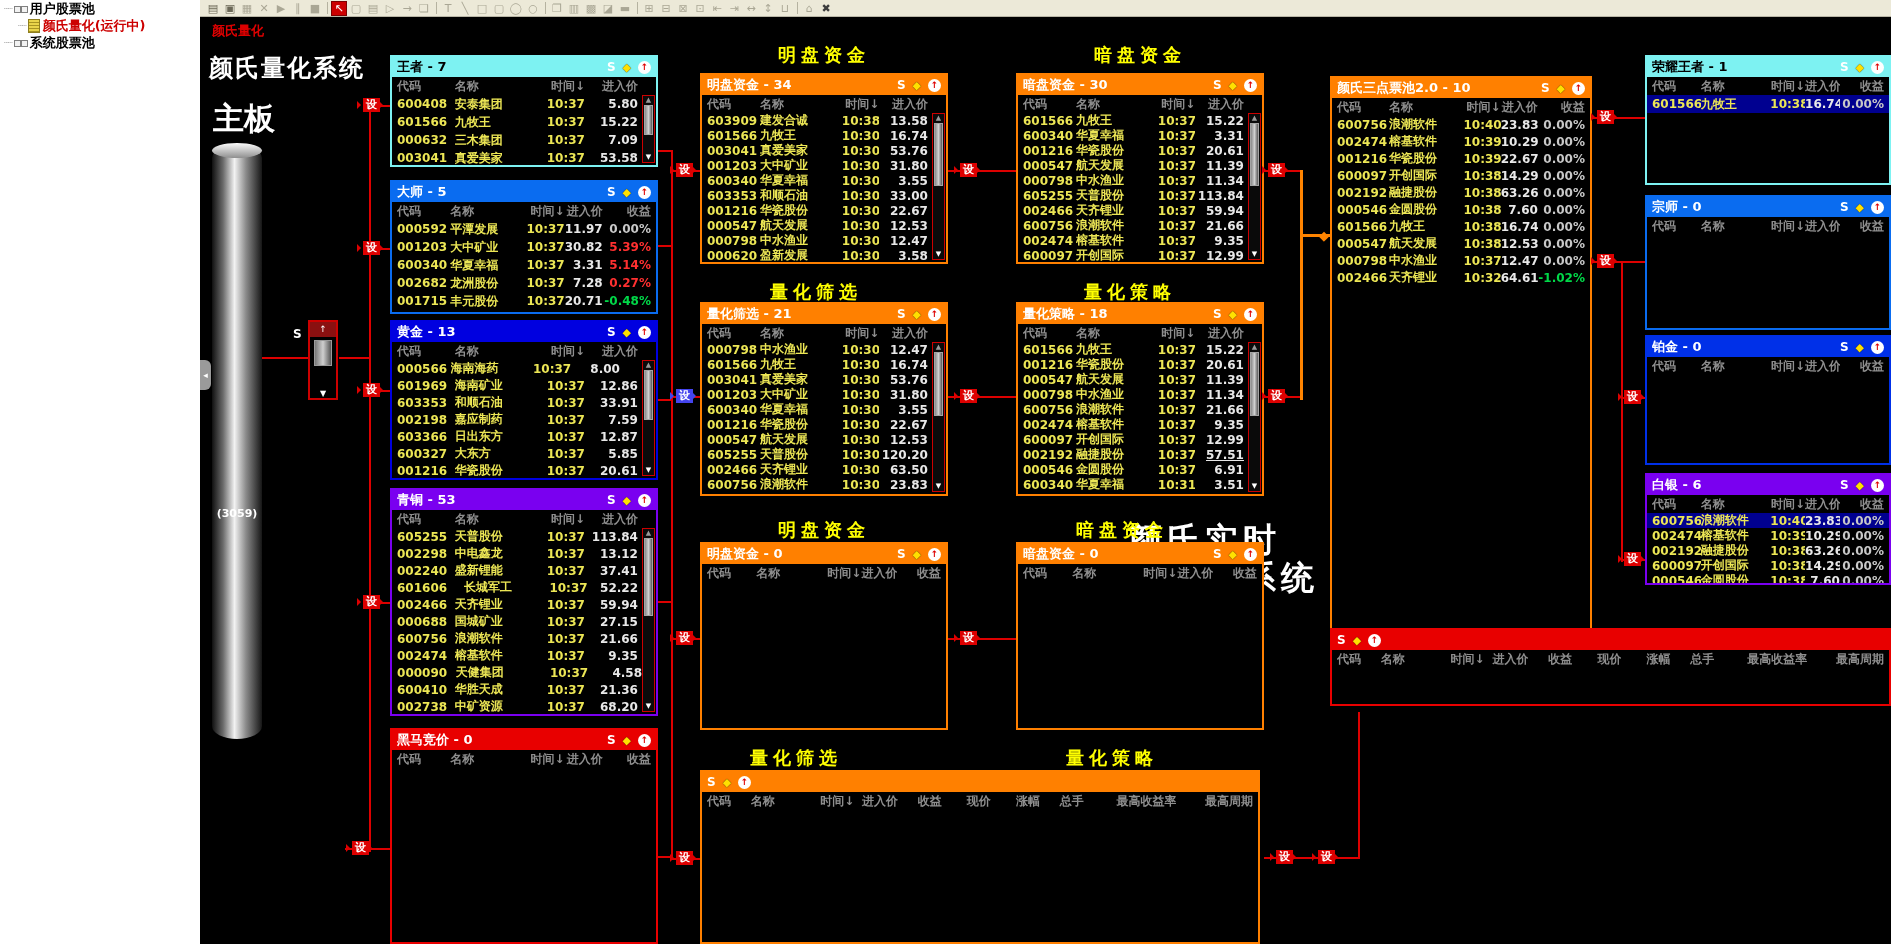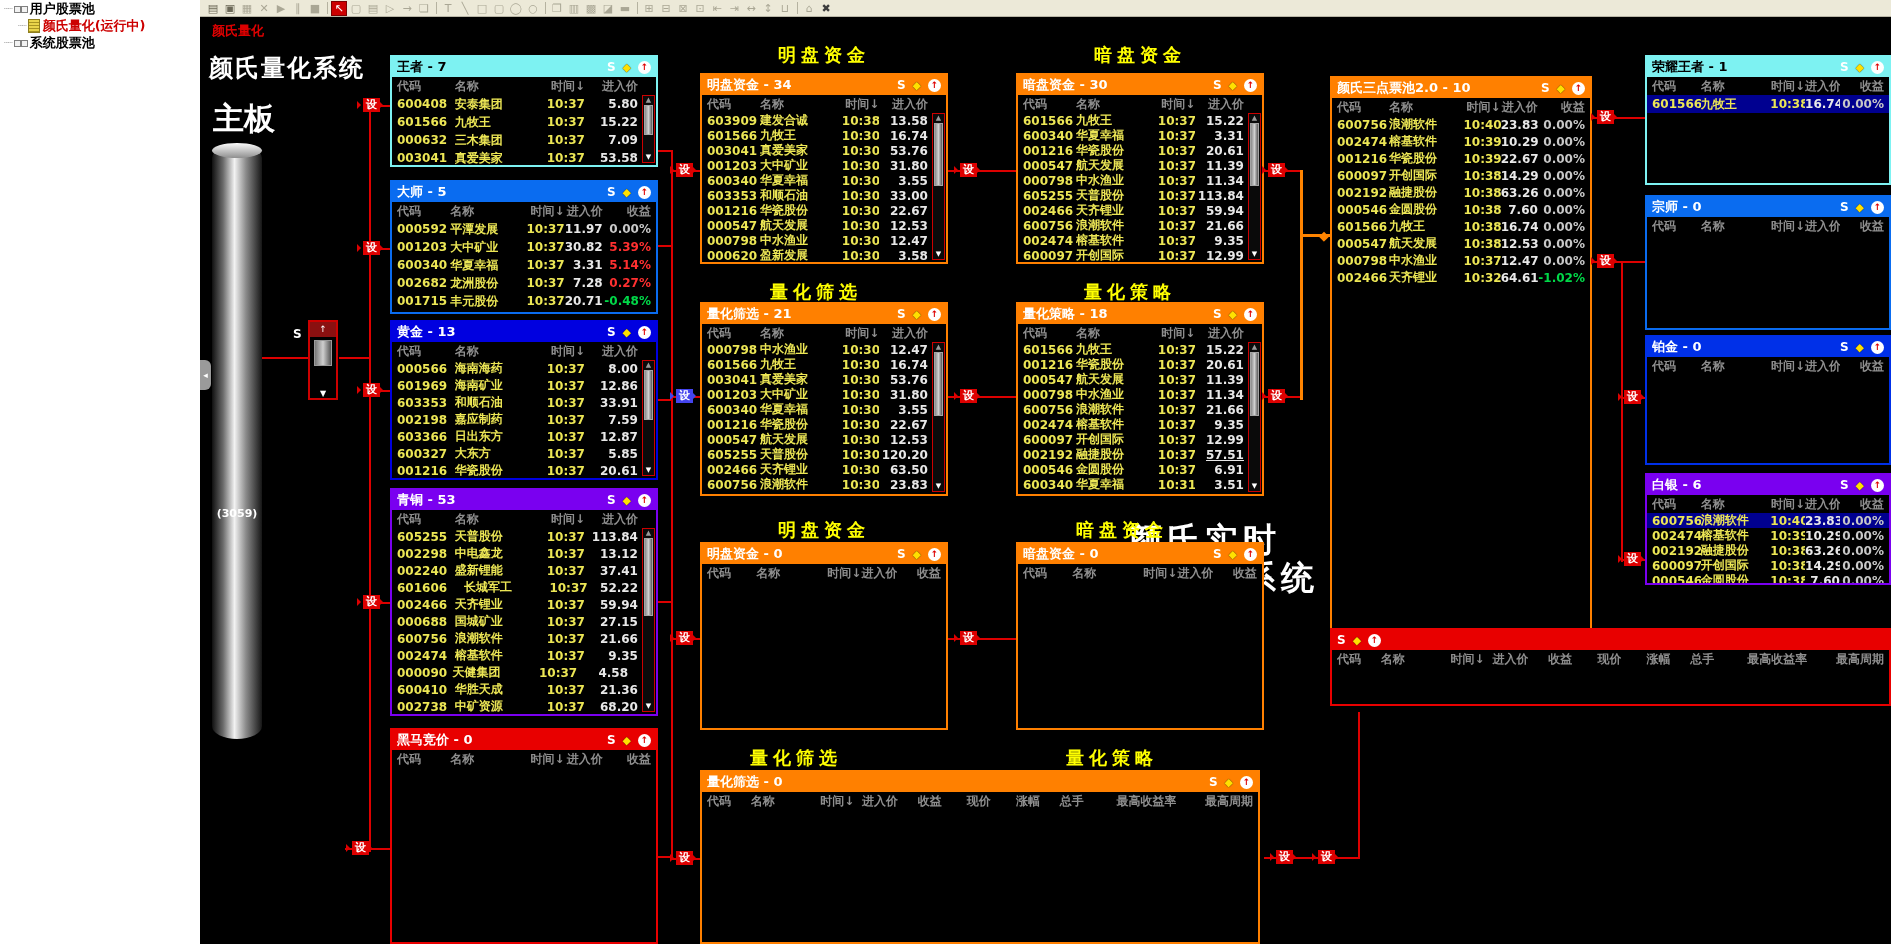--- a/index.html
+++ b/index.html
@@ -288,21 +288,21 @@
           <span class="ic-u">↑</span>
         </span>
       </div>
       <div class="pcols" style="padding-right: 18px;">
         <span class="cell al" style="width: 24%;">代码</span>
         <span class="cell al" style="width: 37%;">名称</span>
         <span class="cell ar" style="width: 17%;">时间↓</span>
         <span class="cell ar" style="width: 22%;">进入价</span>
       </div>
       <div class="pbody">
-        <div class="prow" style="height: 17px; padding-right: 18px;">
+        <div class="prow" style="height: 17px; padding-right: 36px;">
           <span class="cell c-code al" style="width: 24%;">000566</span>
           <span class="cell c-name al" style="width: 37%;">海南海药</span>
           <span class="cell c-time ar" style="width: 17%;">10:37</span>
           <span class="cell c-price ar" style="width: 22%;">8.00</span>
         </div>
         <div class="prow" style="height: 17px; padding-right: 18px;">
           <span class="cell c-code al" style="width: 24%;">601969</span>
           <span class="cell c-name al" style="width: 37%;">海南矿业</span>
           <span class="cell c-time ar" style="width: 17%;">10:37</span>
           <span class="cell c-price ar" style="width: 22%;">12.86</span>
@@ -401,21 +401,21 @@
           <span class="cell c-name al" style="width: 37%;">浪潮软件</span>
           <span class="cell c-time ar" style="width: 17%;">10:37</span>
           <span class="cell c-price ar" style="width: 22%;">21.66</span>
         </div>
         <div class="prow" style="height: 17px; padding-right: 18px;">
           <span class="cell c-code al" style="width: 24%;">002474</span>
           <span class="cell c-name al" style="width: 37%;">榕基软件</span>
           <span class="cell c-time ar" style="width: 17%;">10:37</span>
           <span class="cell c-price ar" style="width: 22%;">9.35</span>
         </div>
-        <div class="prow" style="height: 17px; padding-right: 28px;">
+        <div class="prow" style="height: 17px; padding-right: 14px; justify-content: flex-end;">
           <span class="cell c-code al" style="width: 24%;">000090</span>
           <span class="cell c-name al" style="width: 37%;">天健集团</span>
           <span class="cell c-time ar" style="width: 17%;">10:37</span>
           <span class="cell c-price ar" style="width: 22%;">4.58</span>
         </div>
         <div class="prow" style="height: 17px; padding-right: 18px;">
           <span class="cell c-code al" style="width: 24%;">600410</span>
           <span class="cell c-name al" style="width: 37%;">华胜天成</span>
           <span class="cell c-time ar" style="width: 17%;">10:37</span>
           <span class="cell c-price ar" style="width: 22%;">21.36</span>
@@ -814,21 +814,20 @@
         <span class="cell al" style="width: 21%;">代码</span>
         <span class="cell al" style="width: 30%;">名称</span>
         <span class="cell ar" style="width: 15%;">时间↓</span>
         <span class="cell ar" style="width: 15%;">进入价</span>
         <span class="cell ar" style="width: 19%;">收益</span>
       </div>
       <div class="pbody"></div>
     </div>
     <div class="panel th-orange" style="left: 700px; top: 770px; width: 560px; height: 174px;">
       <div class="phdr">
-        <span class="pname">量化筛选 - 0</span>
         <span class="picons">
           <span class="ic-s">S</span>
           <span class="ic-d">◆</span>
           <span class="ic-u">↑</span>
         </span>
       </div>
       <div class="pcols">
         <span class="cell al" style="width: 8%;">代码</span>
         <span class="cell al" style="width: 11%;">名称</span>
         <span class="cell ar" style="width: 8%;">时间↓</span>

